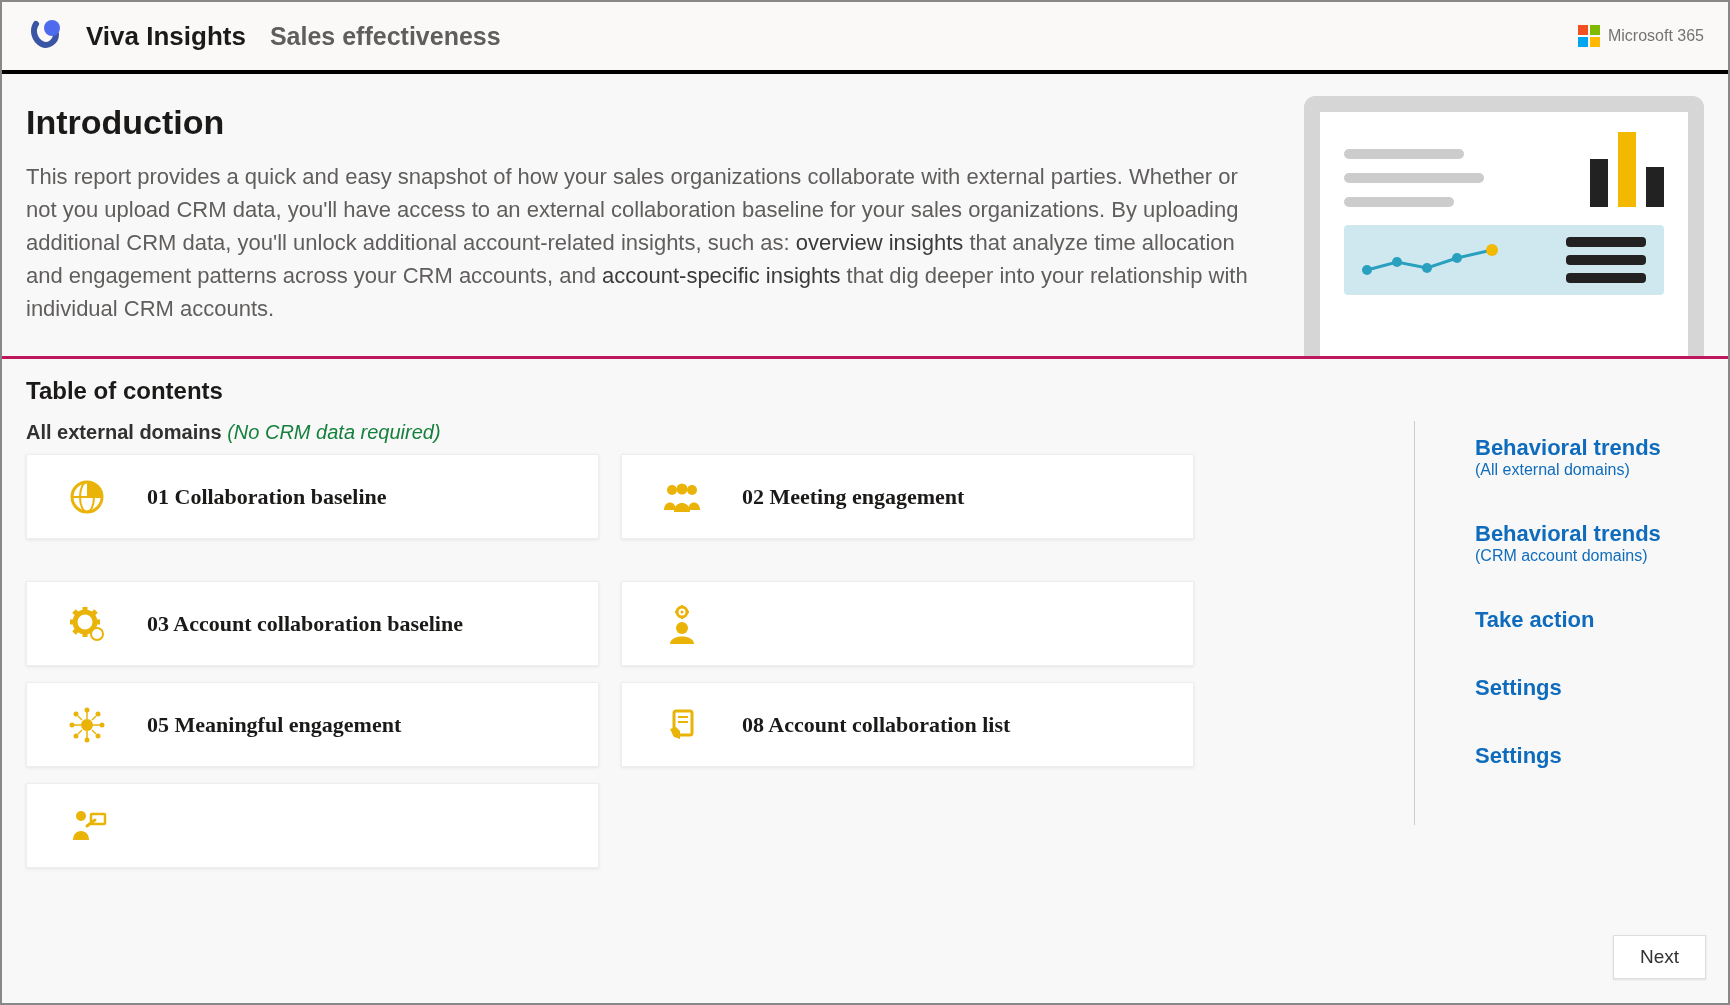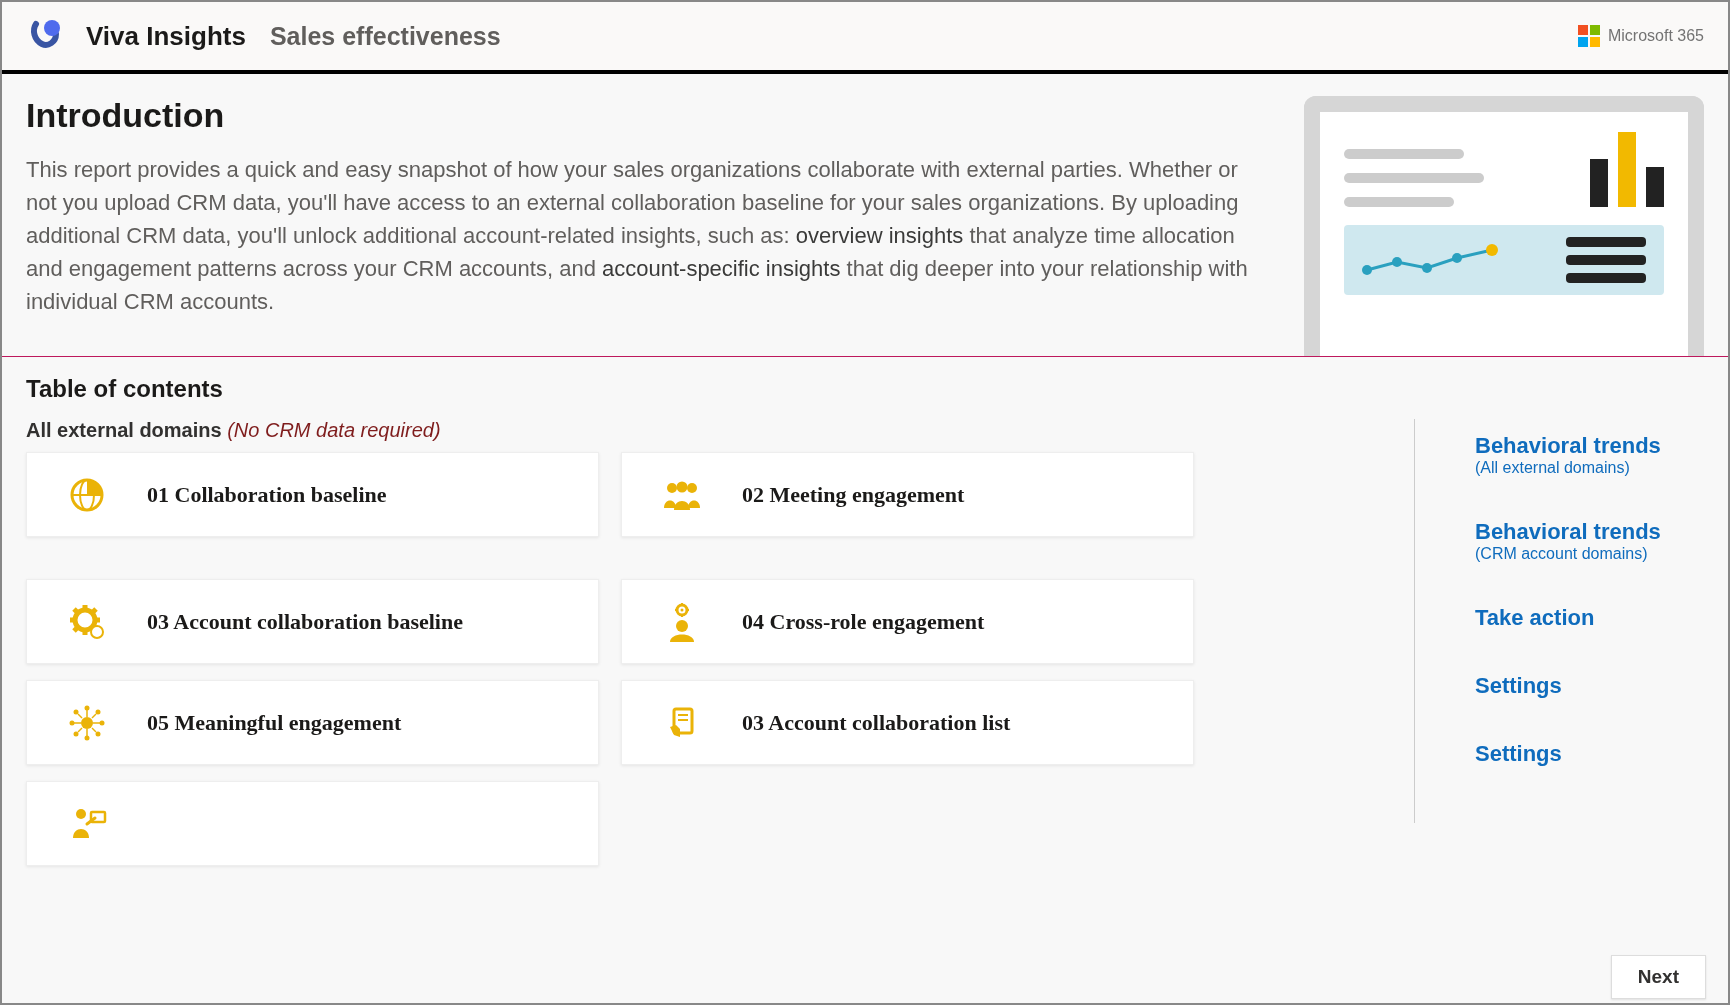--- a/index.html
+++ b/index.html
@@ -46,24 +46,24 @@
     gap: 2px;
   }
   .ms365-squares > div:nth-child(1){background:#f25022;}
   .ms365-squares > div:nth-child(2){background:#7fba00;}
   .ms365-squares > div:nth-child(3){background:#00a4ef;}
   .ms365-squares > div:nth-child(4){background:#ffb900;}
 
   .intro-section {
     padding: 22px 24px 0 24px;
     display: flex;
-    align-items: flex-start;
+    align-items: center;
     justify-content: space-between;
     gap: 44px;
-    border-bottom: 1px solid #be185d;
+    border-bottom: 3px solid #be185d;
   }
   .intro-text-block { flex: 1; max-width: 1260px; }
   .intro-heading {
     font-size: 34px;
     font-weight: 600;
     color: #1b1a19;
     margin-bottom: 18px;
   }
   .intro-body {
     font-size: 22px;
@@ -96,21 +96,21 @@
   .illu-bar.b3{height:40px;background:#222;}
   .illu-row2 { display:flex; align-items:center; justify-content:space-between;
     background:#cfe8ef; padding:12px 18px; border-radius:4px; }
   .illu-spark { position:relative; width:150px; height:40px; }
   .illu-hamburger { display:flex; flex-direction:column; gap:8px; }
   .illu-hamburger div { width:80px; height:10px; background:#222; border-radius:4px; }
 
   .toc-area { padding: 18px 24px 0 24px; }
   .toc-heading { font-size: 24px; font-weight:600; color:#1b1a19; margin-bottom: 16px; }
   .subgroup-label { font-size: 20px; font-weight:600; color:#323130; margin-bottom: 10px; }
-  .subgroup-label i { font-weight:400; font-style: italic; color:#7f1d1d; }
+  .subgroup-label i { font-weight:400; font-style: italic; color:#15803d; }
 
   .content-row { display:flex; gap: 40px; align-items:flex-start; }
   .toc-grid { flex: 1; max-width: 1190px; }
   .card-row { display:flex; gap: 22px; margin-bottom: 16px; font-family: Liberation Serif, serif; }
   .card {
     width: 573px;
     height: 85px;
     background: #fff;
     border: 1px solid #eee;
     box-shadow: 0 1px 3px rgba(0,0,0,0.08);
@@ -134,27 +134,27 @@
   }
   .link-item {
     margin-bottom: 42px;
     cursor: pointer;
   }
   .link-title { font-size: 22px; font-weight:600; color:#0f6cbd; }
   .link-sub { font-size: 16px; color:#0f6cbd; }
 
   .next-btn {
     position: absolute;
-    bottom: 4px;
+    bottom: 24px;
     right: 22px;
     background: #fff;
     border: 1px solid #ddd;
     padding: 10px 26px;
     font-size: 19px;
-    font-weight: 700;
+    font-weight: 400;
     color: #323130;
     cursor: pointer;
     box-shadow: 0 1px 2px rgba(0,0,0,0.1);
   }
 </style>
 </head>
 <body>
 
 <div class="header">
   <div class="header-left">
@@ -287,21 +287,20 @@
                 <g stroke="#eab308" stroke-width="2">
                   <line x1="17" y1="1" x2="17" y2="3"></line>
                   <line x1="17" y1="13" x2="17" y2="15"></line>
                   <line x1="10" y1="8" x2="12" y2="8"></line>
                   <line x1="22" y1="8" x2="24" y2="8"></line>
                 </g>
                 <circle cx="17" cy="24" r="6" fill="#eab308"></circle>
                 <path d="M5 40 C5 30 29 30 29 40 Z" fill="#eab308"></path>
               </svg>
           </div>
-          <div class="card-title">04 Cross-role engagement</div>
         </div>
       </div>
 
       <div class="card-row">
         <div class="card">
           <div class="card-icon">
             <svg width="40" height="40" viewBox="0 0 40 40">
                 <circle cx="20" cy="20" r="6" fill="#eab308"></circle>
                 <g fill="#eab308">
                   <circle cx="20" cy="5" r="2.5"></circle>
@@ -329,21 +328,21 @@
         </div>
         <div class="card">
           <div class="card-icon">
             <svg width="36" height="36" viewBox="0 0 36 36">
                 <rect x="10" y="4" width="18" height="24" rx="2" fill="none" stroke="#eab308" stroke-width="3"></rect>
                 <line x1="14" y1="10" x2="24" y2="10" stroke="#eab308" stroke-width="2"></line>
                 <line x1="14" y1="15" x2="24" y2="15" stroke="#eab308" stroke-width="2"></line>
                 <path d="M6 22 L10 30 L16 32 L16 24 L12 20 Z" fill="#eab308"></path>
               </svg>
           </div>
-          <div class="card-title">03 Account collaboration list</div>
+          <div class="card-title">08 Account collaboration list</div>
         </div>
       </div>
 
       <div class="card-row">
         <div class="card">
           <div class="card-icon">
             <svg width="40" height="36" viewBox="0 0 40 36">
                 <circle cx="14" cy="8" r="5" fill="#eab308"></circle>
                 <path d="M6 32 C6 20 22 20 22 32 Z" fill="#eab308"></path>
                 <rect x="24" y="6" width="14" height="10" rx="1" fill="none" stroke="#eab308" stroke-width="2.5"></rect>

